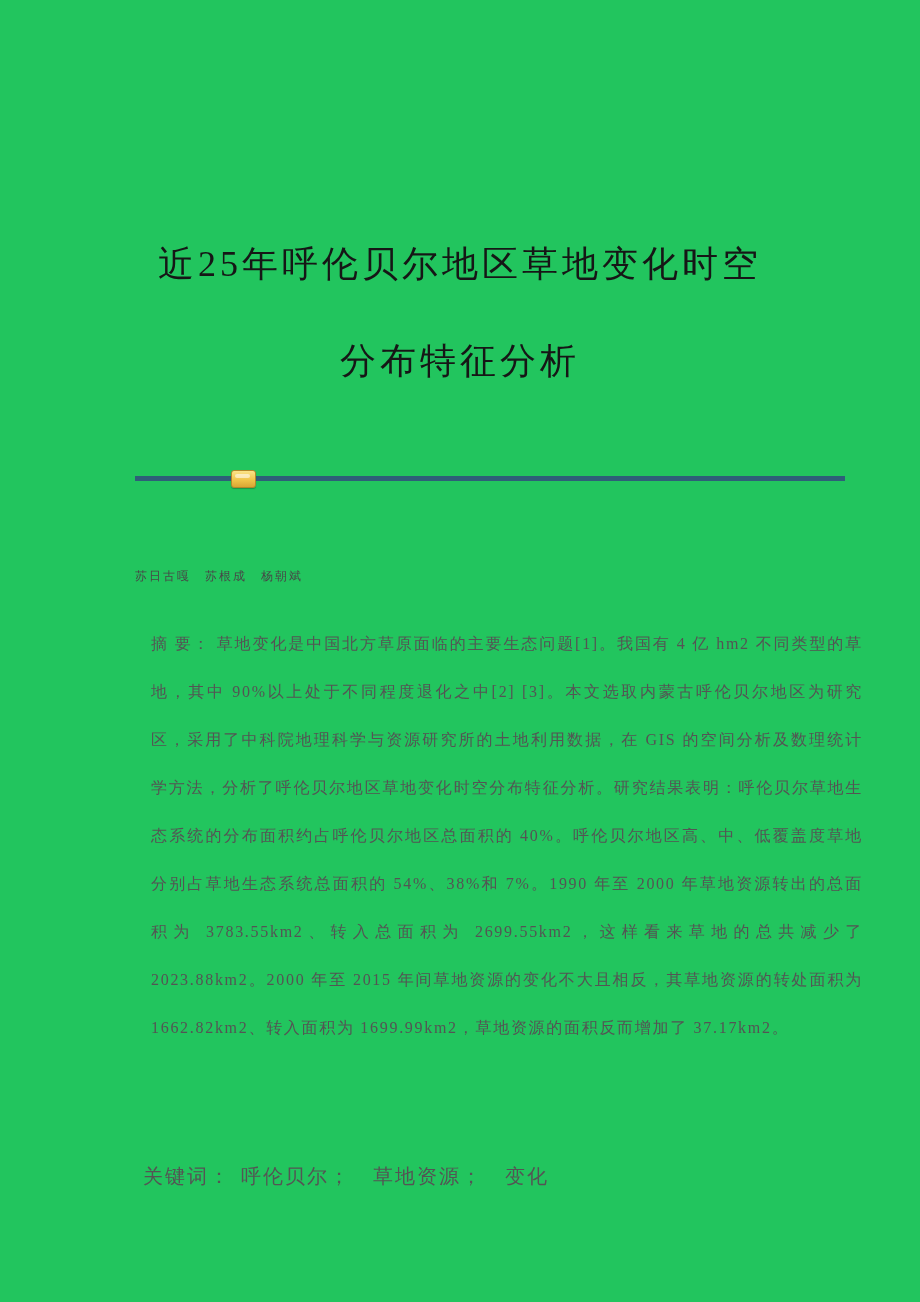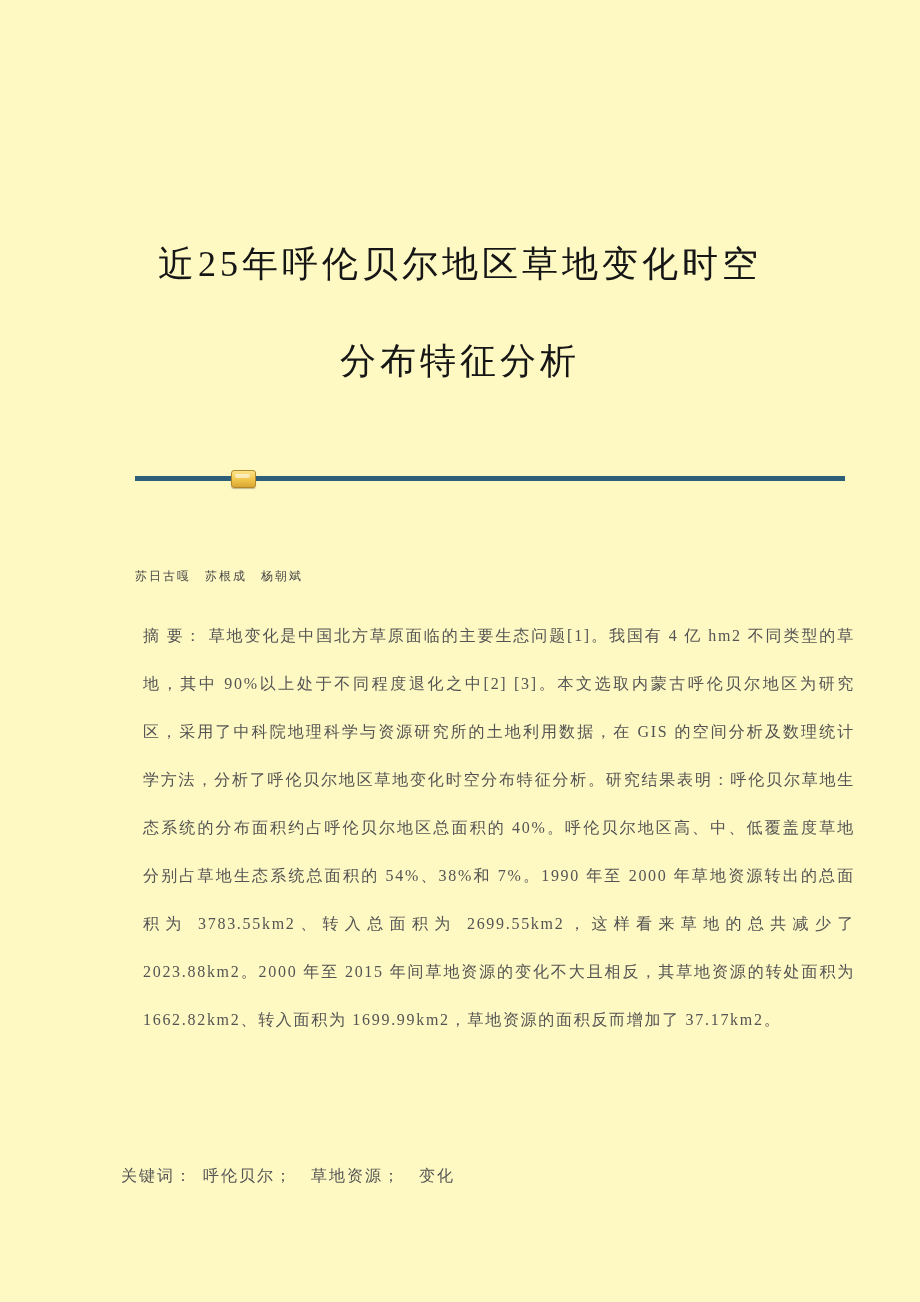--- a/index.html
+++ b/index.html
@@ -4,21 +4,21 @@
 <style>
   html, body {
     margin: 0;
     padding: 0;
     background: #ffffff;
   }
   .page {
     position: relative;
     width: 920px;
     height: 1302px;
-    background: #fef9c3;
+    background: #22c55e;
     overflow: hidden;
     font-family: "Liberation Serif", "DejaVu Serif", serif;
   }
   .doc-title {
     position: absolute;
     top: 192px;
     left: 145px;
     width: 630px;
     text-align: center;
     font-size: 36px;
@@ -70,34 +70,34 @@
     width: 712px;
     font-size: 12px;
     letter-spacing: 2px;
     color: #474747;
   }
   .abstract {
     position: absolute;
     top: 604px;
     left: 135px;
     width: 712px;
-    margin: 8px;
+    margin: 16px;
     font-size: 16px;
     line-height: 48px;
     letter-spacing: 1.7px;
     color: #545454;
     text-align: justify;
     text-justify: inter-ideograph;
   }
   .keywords {
     position: absolute;
     top: 1162px;
-    left: 121px;
+    left: 143px;
     width: 712px;
-    font-size: 16px;
+    font-size: 20px;
     line-height: 28px;
     letter-spacing: 2px;
     color: #545454;
   }
   .keywords .kw-label {
     margin-right: 10px;
   }
 </style>
 </head>
 <body>

